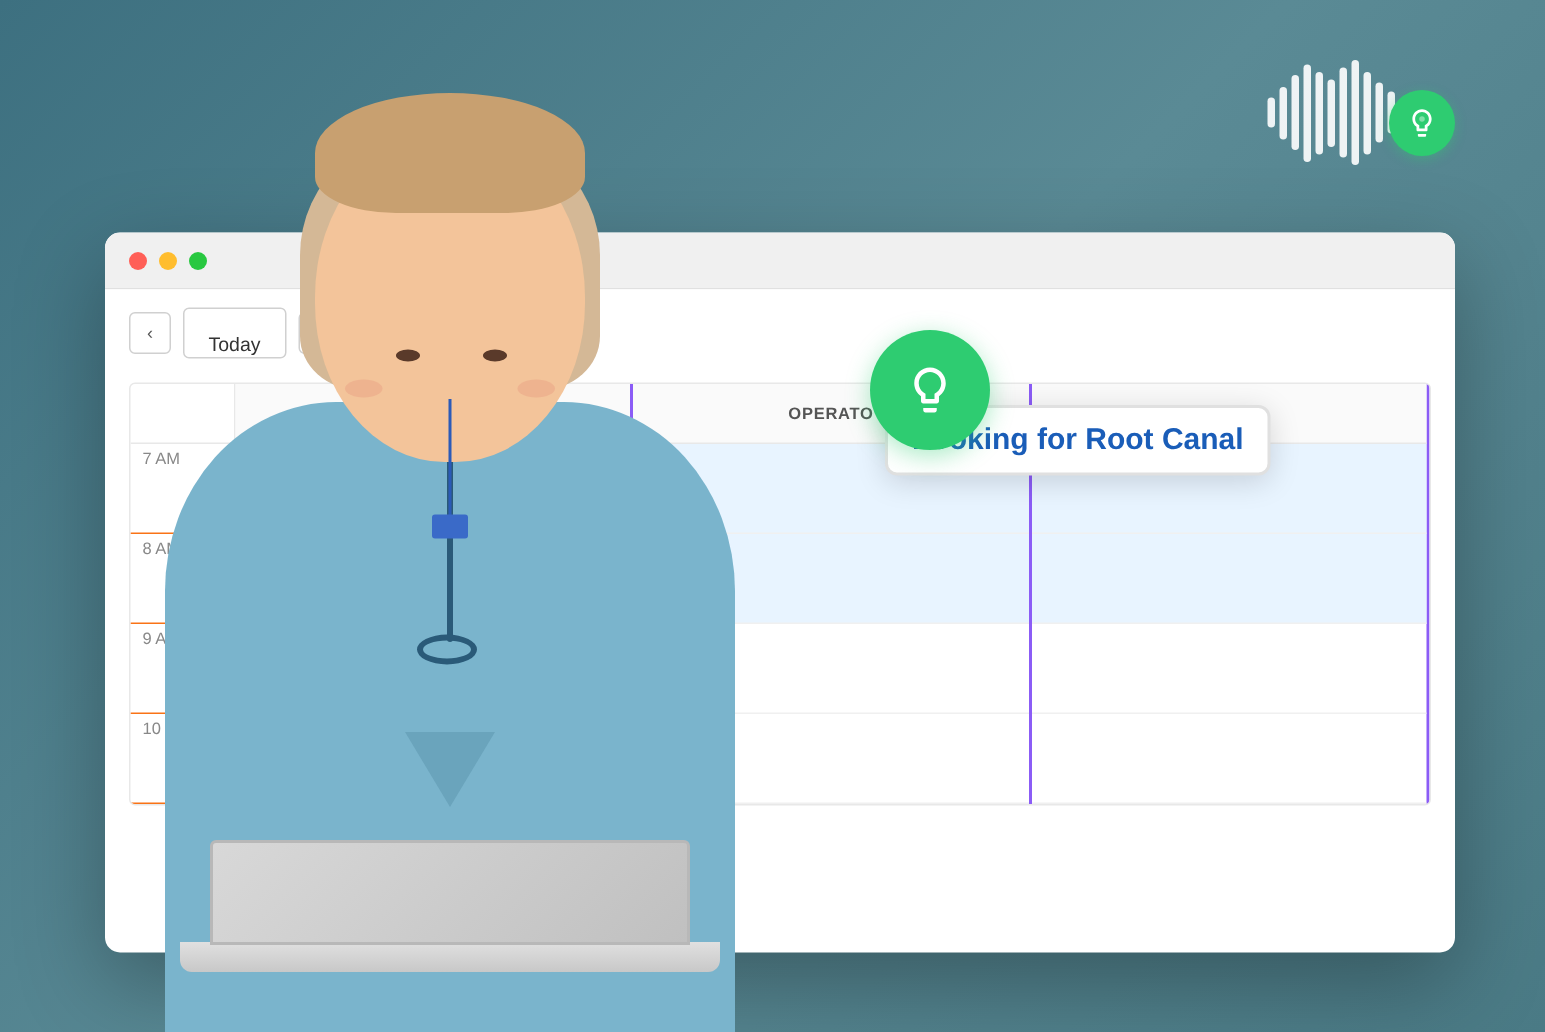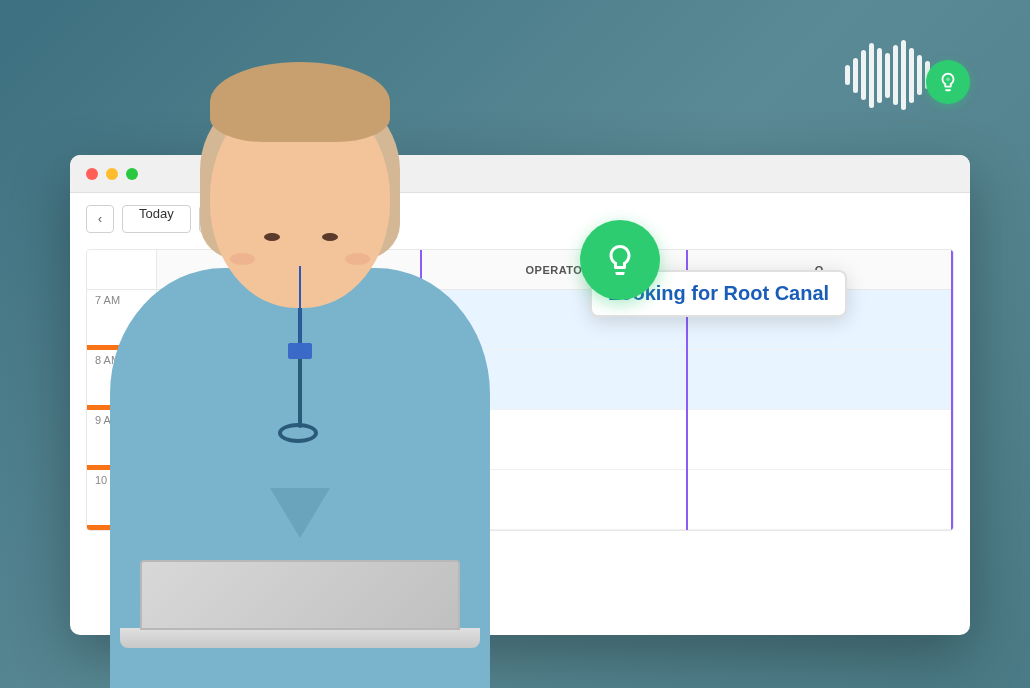--- a/index.html
+++ b/index.html
@@ -76,21 +76,21 @@
       display: flex;
       align-items: center;
       justify-content: center;
       cursor: pointer;
       font-size: 12px;
       color: #555;
     }
 
     .today-btn {
       height: 28px;
-      padding: 0 16px;
+      padding: 16px 16px;
       border: 1px solid #d0d0d0;
       border-radius: 4px;
       background: #fff;
       font-size: 13px;
       color: #333;
       cursor: pointer;
     }
 
     .all-locations-btn {
       height: 28px;
@@ -123,21 +123,21 @@
       border-bottom: 1px solid #e8e8e8;
     }
 
     .time-slot {
       height: 60px;
       display: flex;
       align-items: flex-start;
       padding: 4px 8px 0;
       font-size: 11px;
       color: #888;
-      border-bottom: 5px solid #f97316;
+      border-bottom: 1px solid #f97316;
     }
 
     .operatory-column {
       flex: 1;
       border-right: 2px solid #8b5cf6;
     }
 
     .operatory-header {
       height: 40px;
       display: flex;

